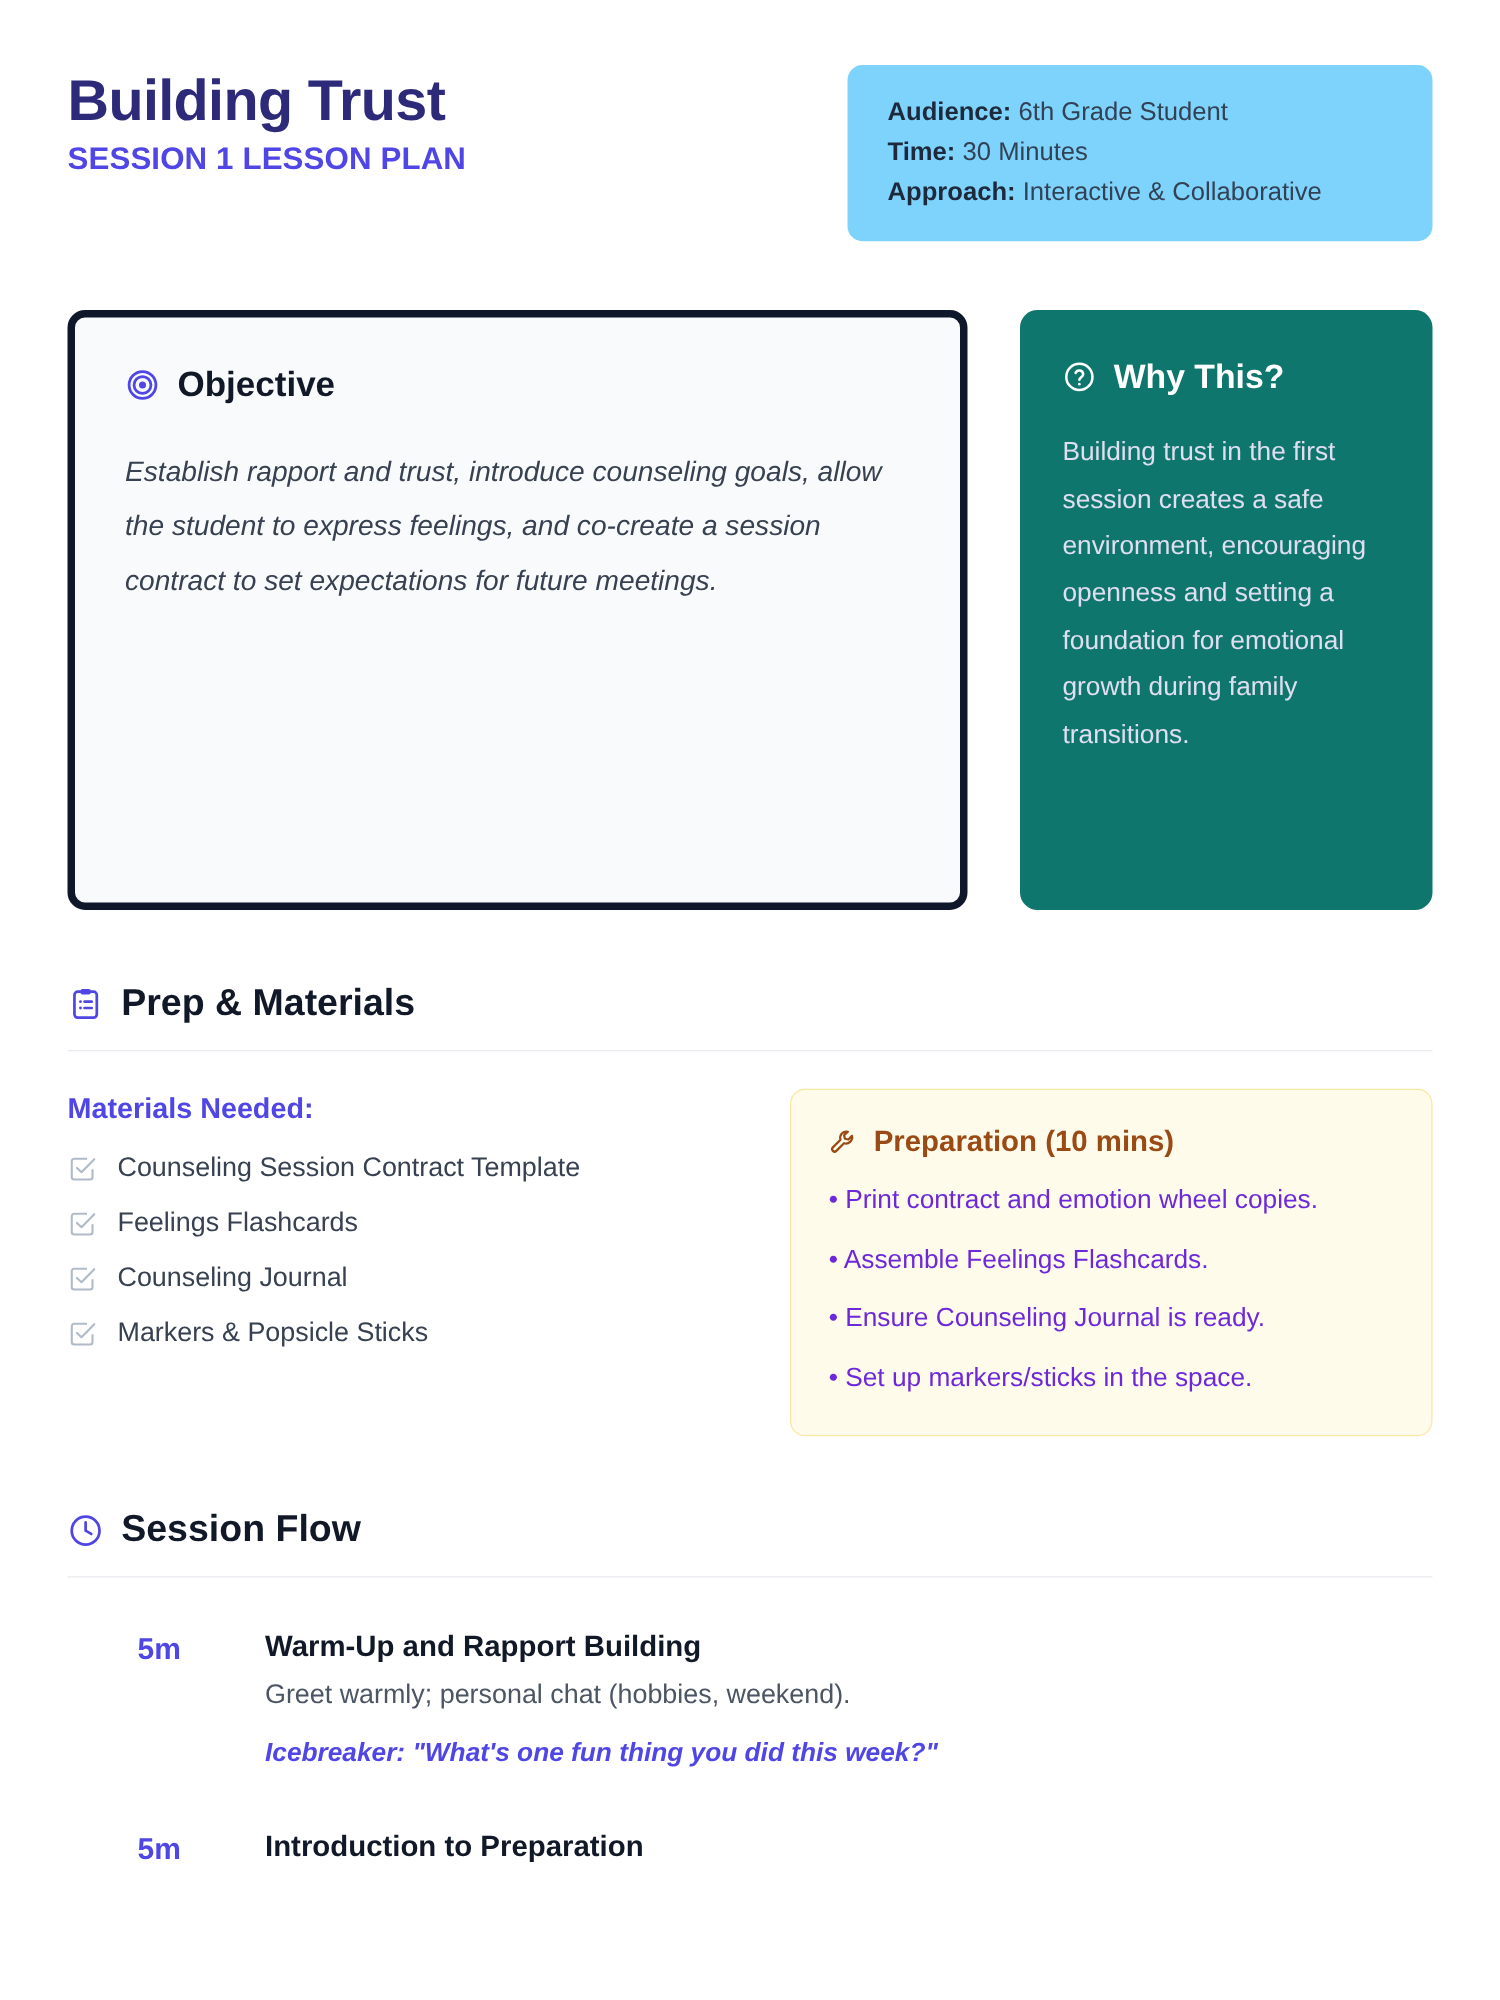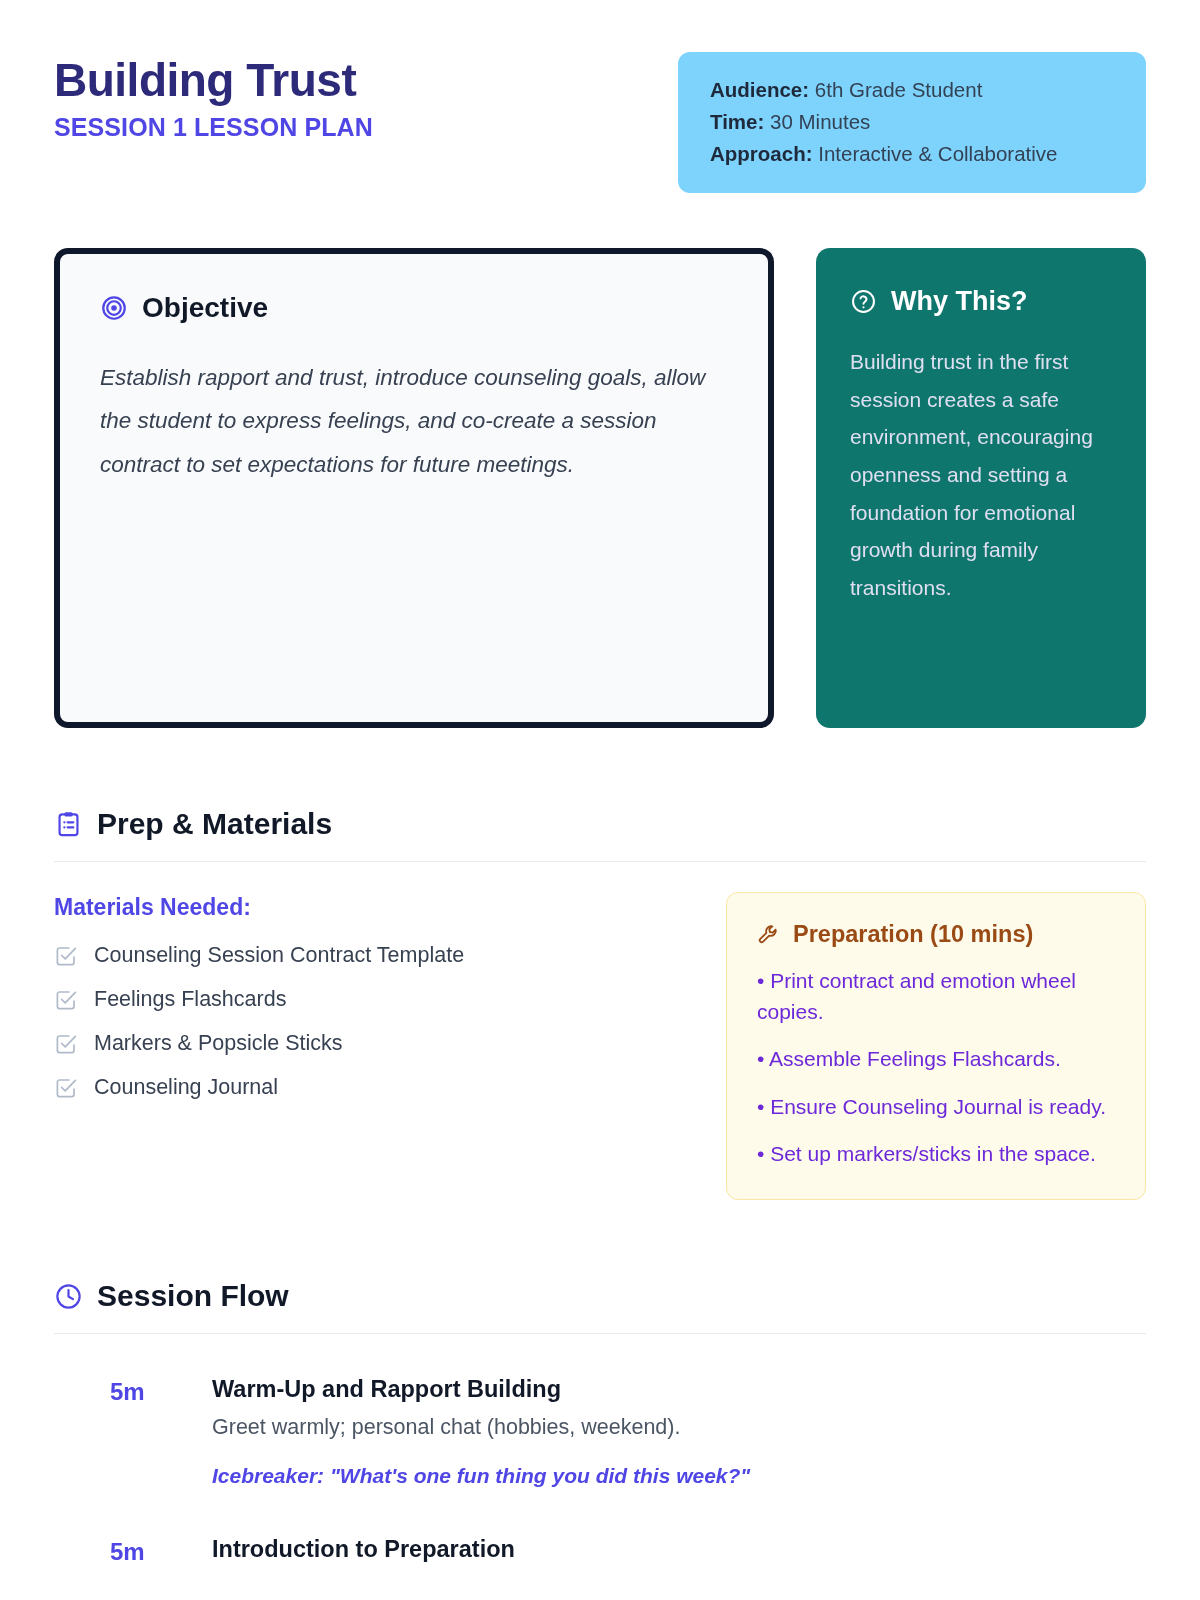--- a/index.html
+++ b/index.html
@@ -96,21 +96,21 @@
   }
   .why-card .card-title { color: #ffffff; font-size: 27px; }
   .why-card .card-head { margin-bottom: 26px; }
   .why-text {
     font-size: 21px;
     color: #e0dff2;
     line-height: 1.79;
   }
 
   
-  .section { margin-top: 79px; }
+  .section { margin-top: 58px; }
   .section-head {
     display: flex;
     align-items: center;
     gap: 14px;
     padding-bottom: 20px;
   }
   .section-title {
     font-size: 30px;
     font-weight: bold;
     color: #111827;
@@ -139,21 +139,21 @@
     display: flex;
     align-items: center;
     gap: 16px;
     margin-bottom: 19px;
   }
   .material-text {
     font-size: 21.5px;
     color: #374151;
   }
   .prep-box {
-    width: 420px;
+    width: 514px;
     background: #fefbea;
     border: 1px solid #fbe6a2;
     border-radius: 12px;
     padding: 28px 30px 30px 30px;
   }
   .prep-head {
     display: flex;
     align-items: center;
     gap: 12px;
     margin-bottom: 18px;
@@ -309,31 +309,31 @@
         </div>
 
 
         <div class="material-item">
           <span class="icon">
             <svg width="24" height="24" viewBox="0 0 24 24" fill="none" stroke="#b0bac9" stroke-width="1.7">
               <path d="M20 12.4V18.6a2 2 0 0 1-2 2H5.4a2 2 0 0 1-2-2V6a2 2 0 0 1 2-2h10.2"></path>
               <path d="M7.6 11.4l3.6 3.4L21.4 4.4" stroke-linecap="round" stroke-linejoin="round"></path>
             </svg>
           </span>
-          <span class="material-text">Markers &amp; Popsicle Sticks</span>
+          <span class="material-text">Counseling Journal</span>
         </div>
 
         <div class="material-item">
           <span class="icon">
             <svg width="24" height="24" viewBox="0 0 24 24" fill="none" stroke="#b0bac9" stroke-width="1.7">
               <path d="M20 12.4V18.6a2 2 0 0 1-2 2H5.4a2 2 0 0 1-2-2V6a2 2 0 0 1 2-2h10.2"></path>
               <path d="M7.6 11.4l3.6 3.4L21.4 4.4" stroke-linecap="round" stroke-linejoin="round"></path>
             </svg>
           </span>
-          <span class="material-text">Counseling Journal</span>
+          <span class="material-text">Markers &amp; Popsicle Sticks</span>
         </div>
       </div>
 
       <div class="prep-box">
         <div class="prep-head">
           <span class="icon">
             <svg width="24" height="24" viewBox="0 0 24 24" fill="none" stroke="#9a4a14" stroke-width="1.8">
               <path d="M15.3 3.4a5 5 0 0 0-5.9 6.4L3.3 15.9a2 2 0 0 0 0 2.8 2 2 0 0 0 2.8 0l6.1-6.1a5 5 0 0 0 6.4-5.9l-2.9 2.9-2.8-.6-.6-2.8z" stroke-linecap="round" stroke-linejoin="round"></path>
             </svg>
           </span>

